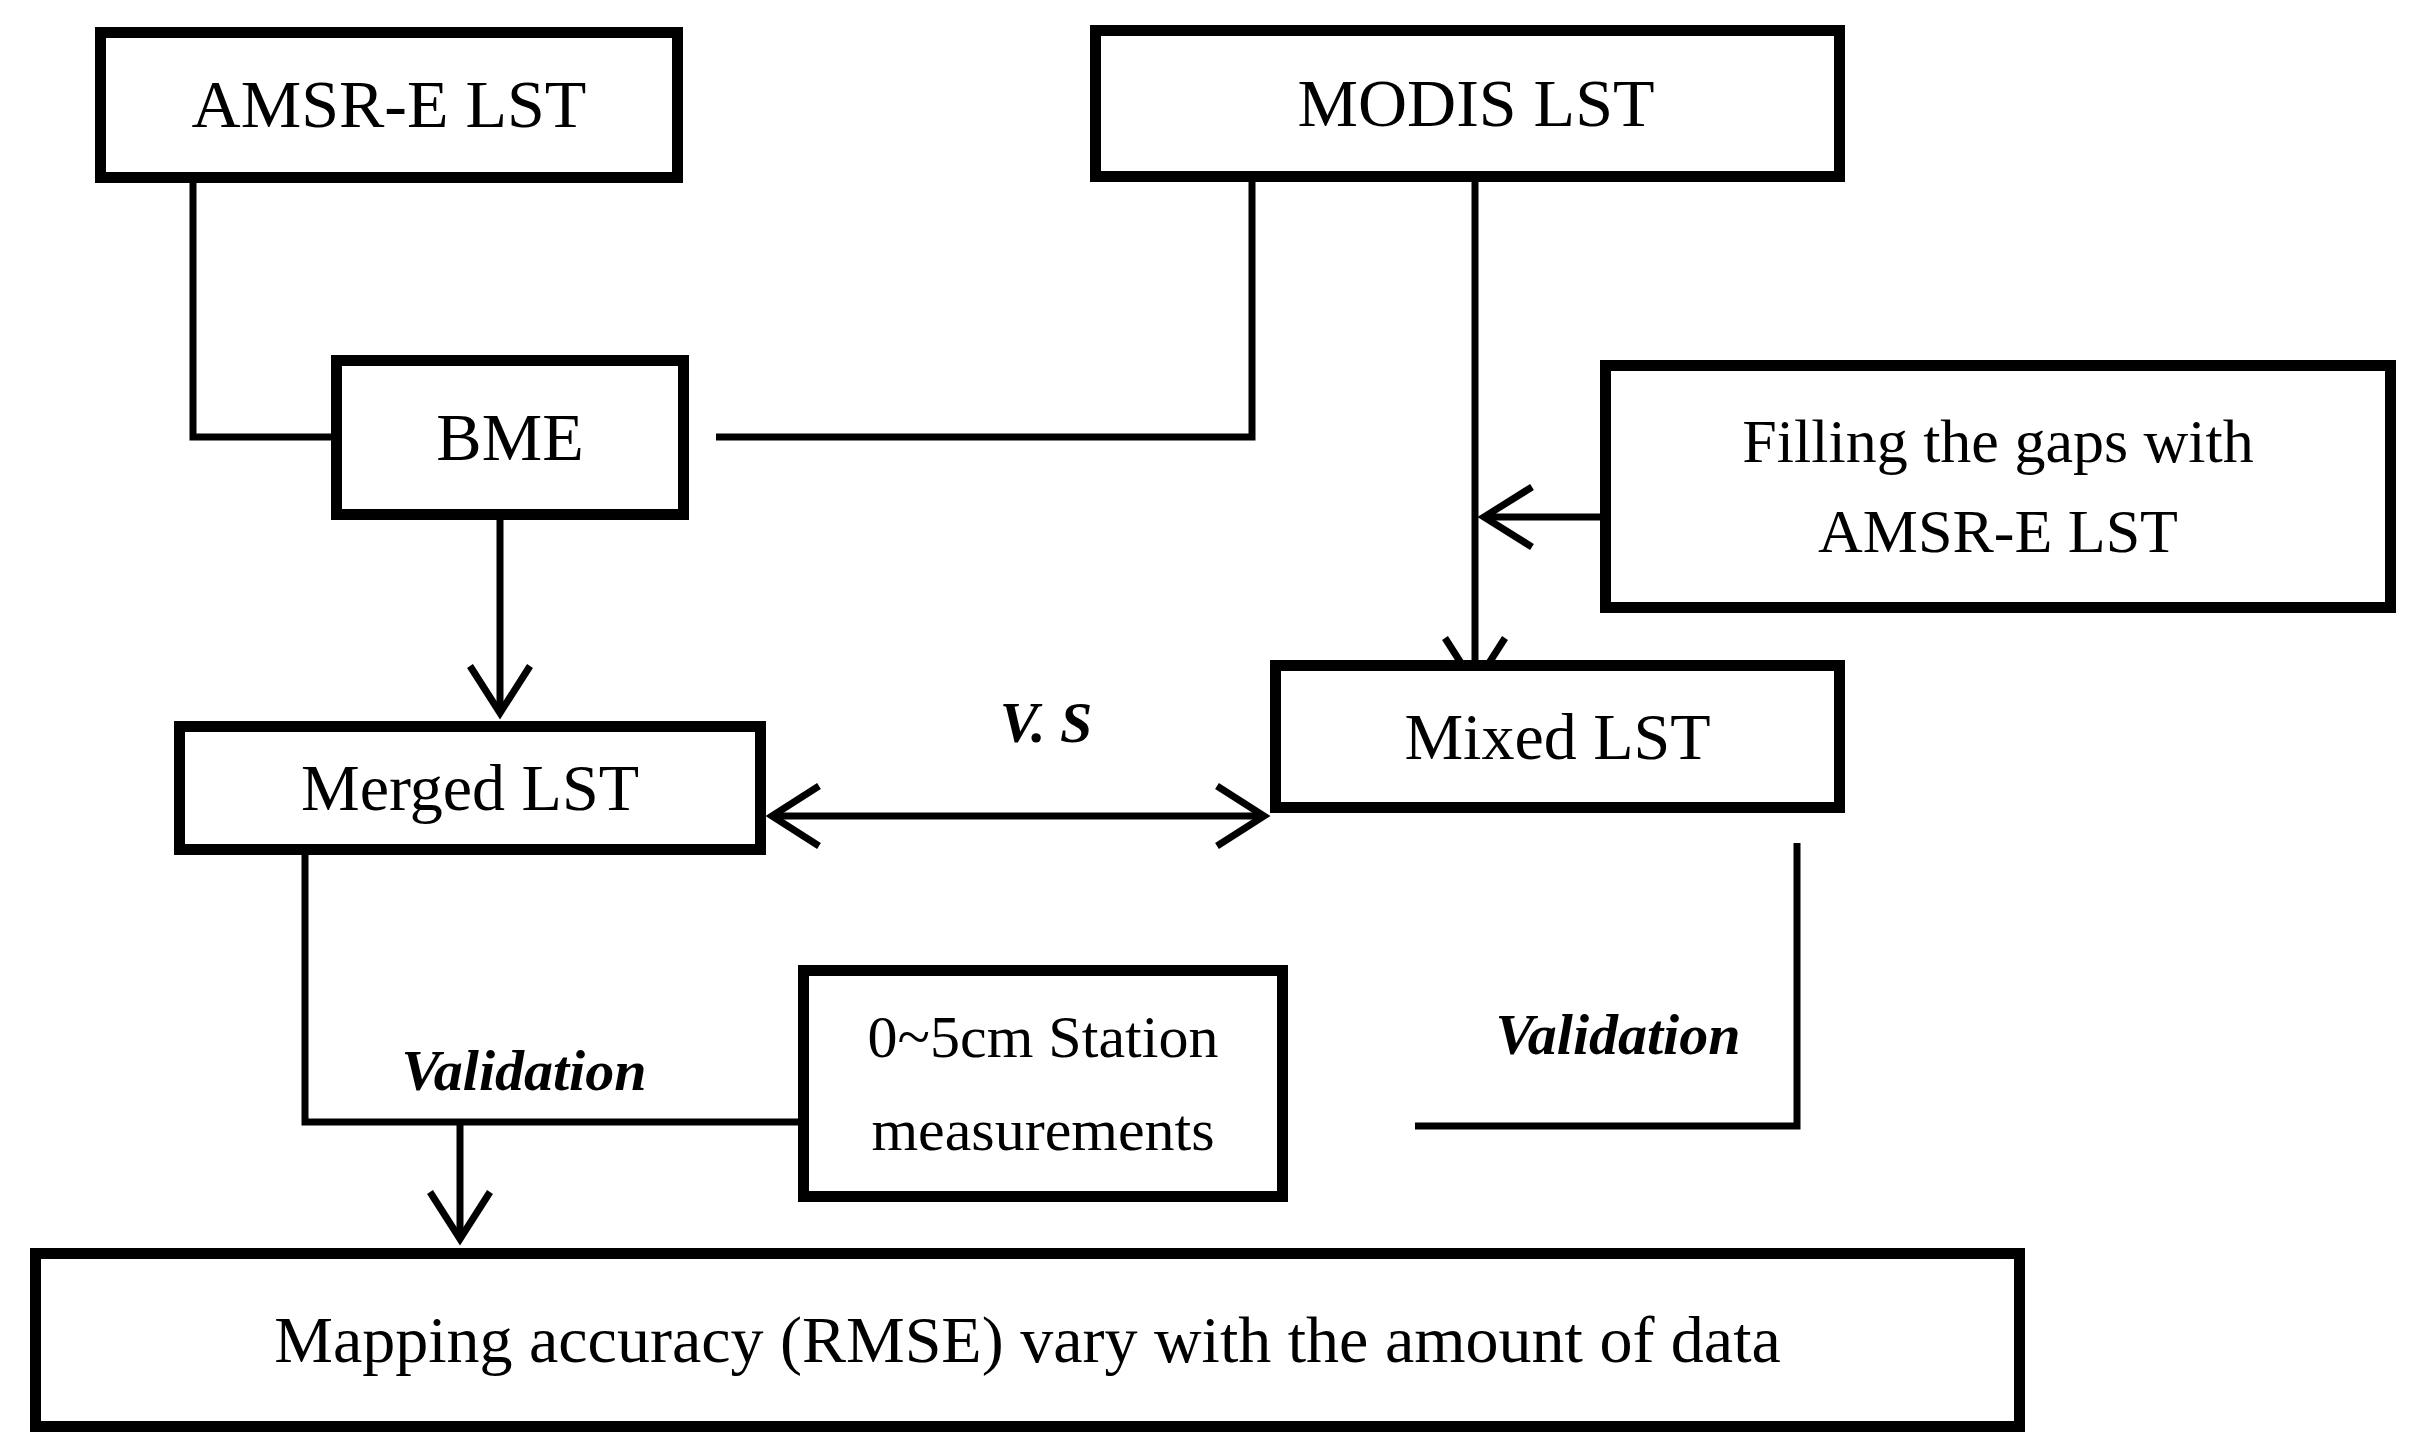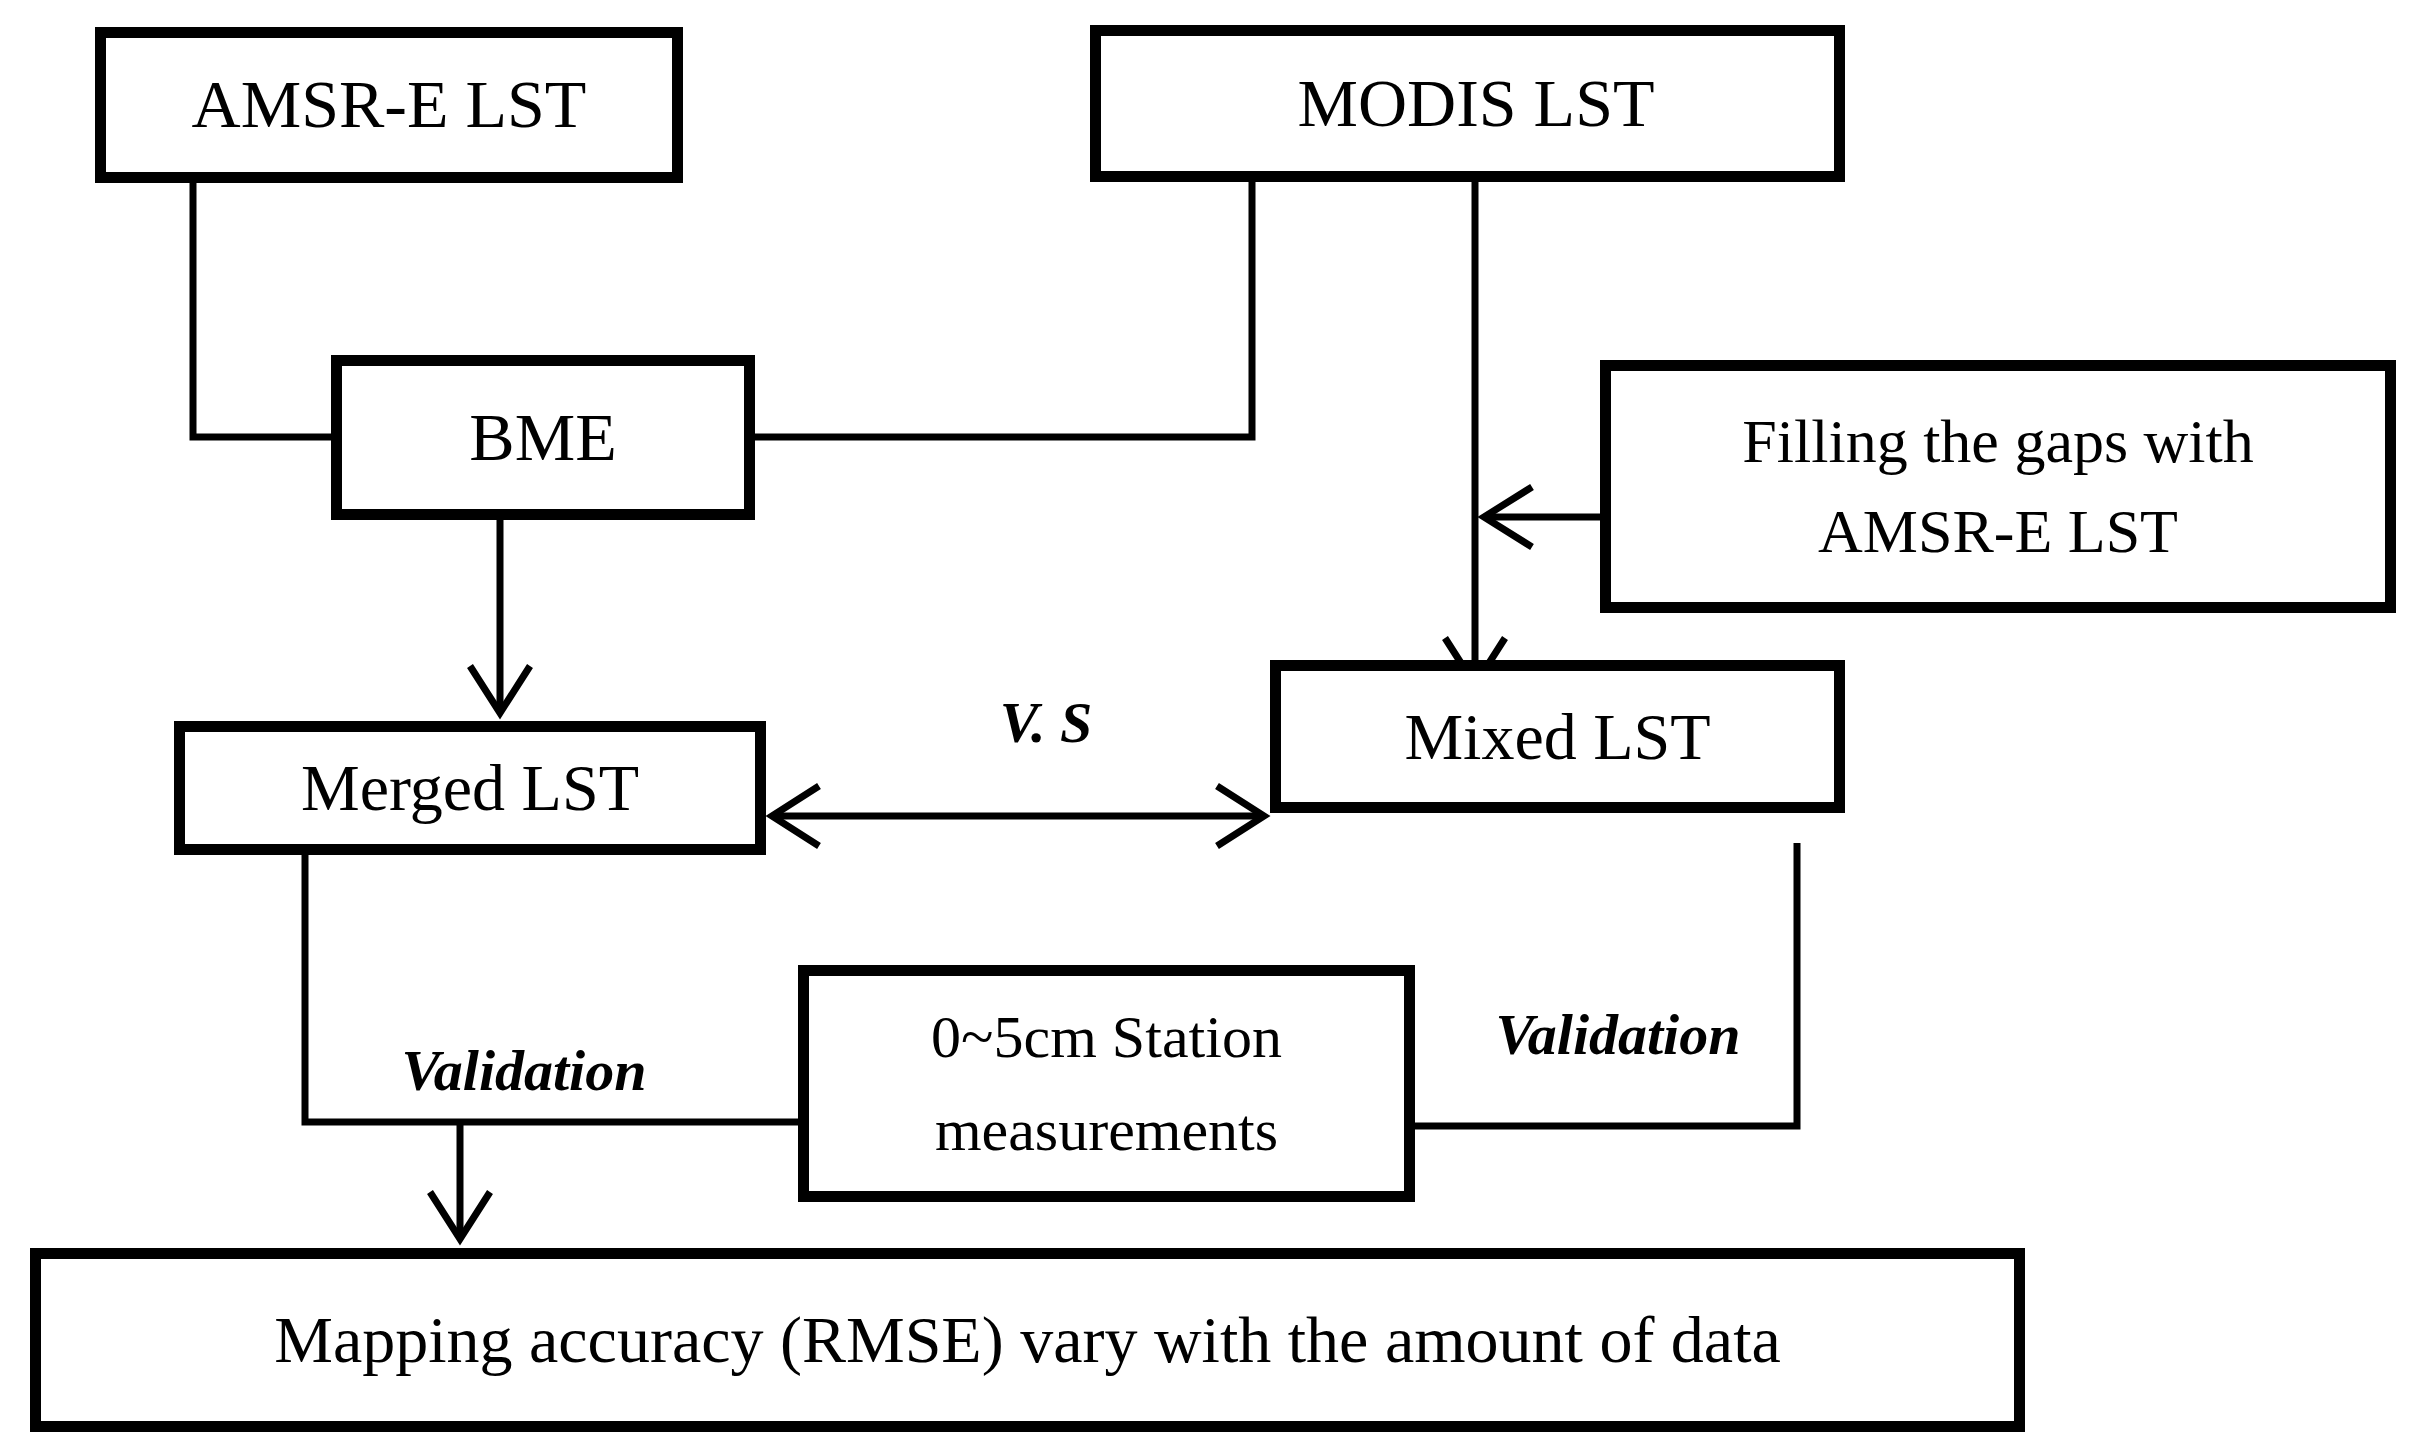--- a/index.html
+++ b/index.html
@@ -32,25 +32,25 @@
     align-items: center;
     justify-content: center;
     text-align: center;
     font-weight: normal;
     line-height: 1.2;
   }
   .box span { display: block; white-space: nowrap; }
 
   .box-amsre   { left: 95px;   top: 27px;   width: 588px; height: 156px; font-size: 68px; }
   .box-modis   { left: 1090px; top: 25px;   width: 755px; height: 157px; font-size: 68px; padding-left: 17px; }
-  .box-bme     { left: 331px;  top: 355px;  width: 424px; height: 165px; font-size: 68px; }
+  .box-bme     { left: 331px;  top: 355px;  width: 358px; height: 165px; font-size: 68px; }
   .box-filling { left: 1600px; top: 360px;  width: 796px; height: 253px; font-size: 62px; line-height: 1.45; }
   .box-merged  { left: 174px;  top: 721px;  width: 592px; height: 134px; font-size: 66px; }
   .box-mixed   { left: 1270px; top: 660px;  width: 575px; height: 153px; font-size: 66px; }
-  .box-station { left: 798px;  top: 965px;  width: 617px; height: 237px; font-size: 60px; line-height: 1.55; }
+  .box-station { left: 798px;  top: 965px;  width: 490px; height: 237px; font-size: 60px; line-height: 1.55; }
   .box-outcome { left: 30px;   top: 1248px; width: 1995px; height: 184px; font-size: 66px; }
 
   .float-label {
     position: absolute;
     transform: translate(-50%, -50%);
     font-weight: bold;
     font-style: italic;
     font-size: 58px;
     white-space: nowrap;
   }

